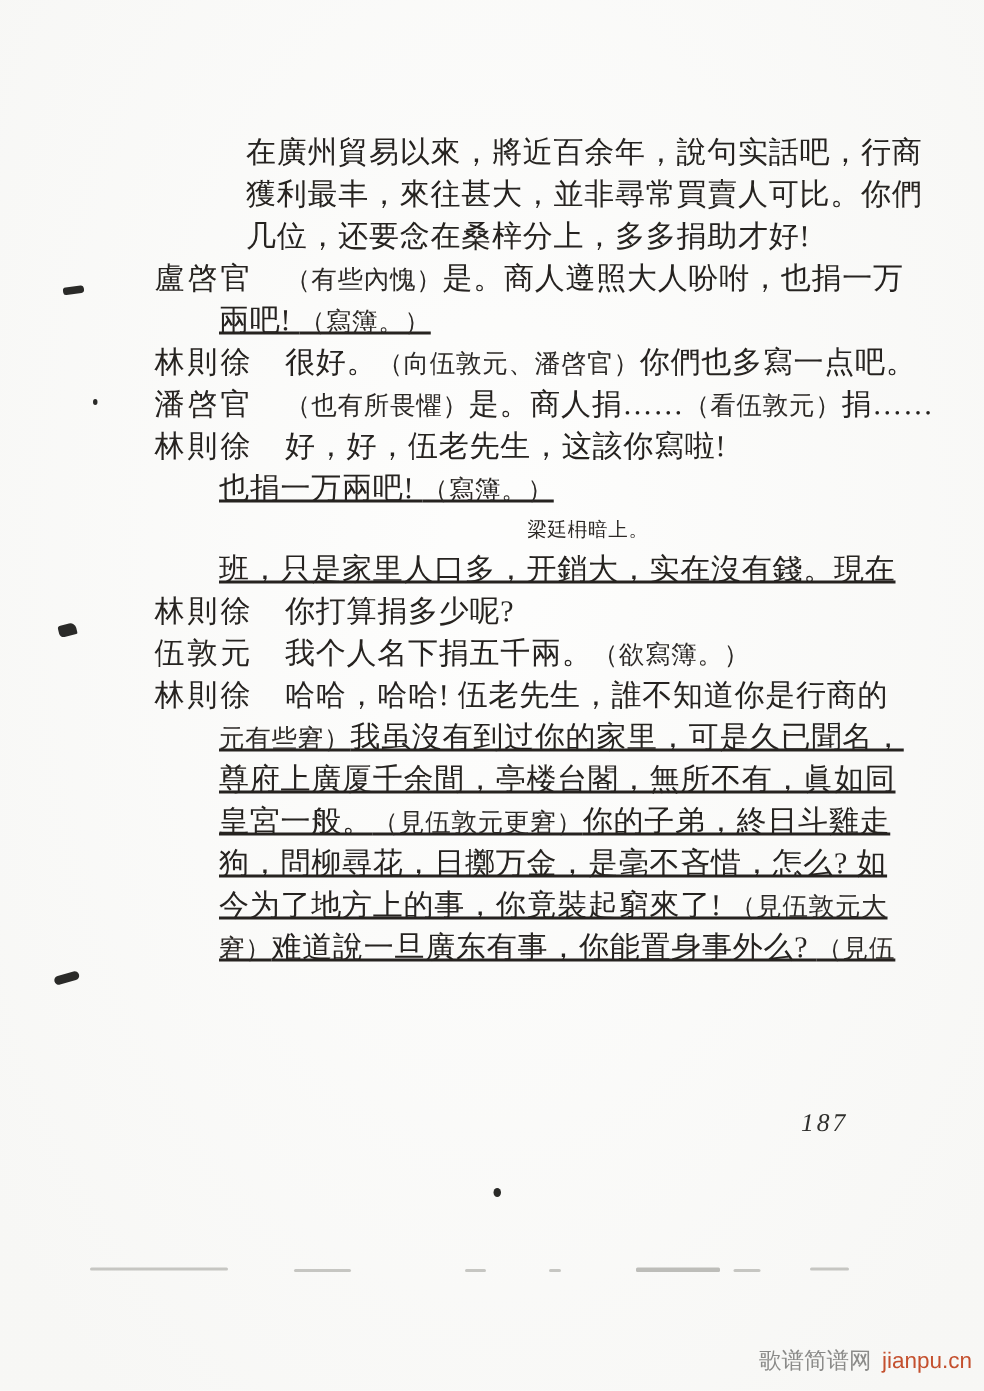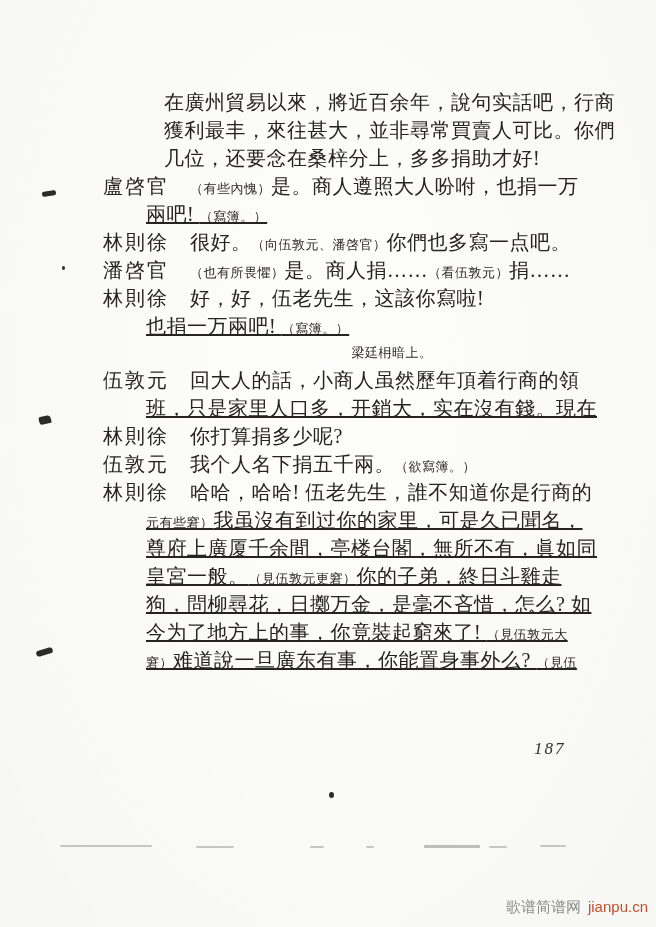--- a/index.html
+++ b/index.html
@@ -19,21 +19,21 @@
   }
   .line{
     height:28px;line-height:28px;font-size:20px;white-space:nowrap;
     letter-spacing:0.5px;
   }
   .line.cont{padding-left:64px;}
   .line.wrap{padding-left:46px;text-decoration:underline;}
   .line.speaker-line{padding-left:0;}
   .line.stage{padding-left:104px;font-size:13px;height:26px;line-height:26px;color:#2c2926;text-align:center;}
   .speaker{display:inline-block;width:72px;margin-right:18px;letter-spacing:2px;text-align:center;}
-  .seg.small{font-size:13px;color:#2c2926;}
+  .seg.small{font-size:17px;color:#2c2926;}
   .page-number{
     position:absolute;left:494px;top:739px;
     font-size:17px;font-style:italic;letter-spacing:2px;color:#30302e;margin-left:40px;
   }
   .watermark{
     position:absolute;right:8px;top:898px;
     font-size:15px;color:#8b8b89;
     font-family:"Liberation Sans","DejaVu Sans",sans-serif;
   }
   .watermark .wm-url{color:#c4502e;margin-left:7px;}
@@ -61,21 +61,20 @@
       <div class="line cont"><span class="seg">在廣州貿易以來，將近百余年，說句实話吧，行商</span></div>
       <div class="line cont"><span class="seg">獲利最丰，來往甚大，並非尋常買賣人可比。你們</span></div>
       <div class="line cont"><span class="seg">几位，还要念在桑梓分上，多多捐助才好!</span></div>
       <div class="line speaker-line"><span class="speaker">盧啓官</span><span class="seg small">（有些內愧）</span><span class="seg">是。商人遵照大人吩咐，也捐一万</span></div>
       <div class="line wrap"><span class="seg">兩吧! </span><span class="seg small">（寫簿。）</span></div>
       <div class="line speaker-line"><span class="speaker">林則徐</span><span class="seg">很好。</span><span class="seg small">（向伍敦元、潘啓官）</span><span class="seg">你們也多寫一点吧。</span></div>
       <div class="line speaker-line"><span class="speaker">潘啓官</span><span class="seg small">（也有所畏懼）</span><span class="seg">是。商人捐……</span><span class="seg small">（看伍敦元）</span><span class="seg">捐……</span></div>
       <div class="line speaker-line"><span class="speaker">林則徐</span><span class="seg">好，好，伍老先生，这該你寫啦!</span></div>
       <div class="line wrap"><span class="seg">也捐一万兩吧! </span><span class="seg small">（寫簿。）</span></div>
       <div class="line stage"><span class="seg">梁廷枏暗上。</span></div>
-      <div class="line speaker-line"><span class="speaker">伍敦元</span><span class="seg">回大人的話，小商人虽然歷年頂着行商的領</span></div>
       <div class="line wrap"><span class="seg">班，只是家里人口多，开銷大，实在沒有錢。現在</span></div>
       <div class="line speaker-line"><span class="speaker">林則徐</span><span class="seg">你打算捐多少呢?</span></div>
       <div class="line speaker-line"><span class="speaker">伍敦元</span><span class="seg">我个人名下捐五千兩。</span><span class="seg small">（欲寫簿。）</span></div>
       <div class="line speaker-line"><span class="speaker">林則徐</span><span class="seg">哈哈，哈哈! 伍老先生，誰不知道你是行商的</span></div>
       <div class="line wrap"><span class="seg small">元有些窘）</span><span class="seg">我虽沒有到过你的家里，可是久已聞名，</span></div>
       <div class="line wrap"><span class="seg">尊府上廣厦千余間，亭楼台閣，無所不有，眞如同</span></div>
       <div class="line wrap"><span class="seg">皇宮一般。</span><span class="seg small">（見伍敦元更窘）</span><span class="seg">你的子弟，終日斗雞走</span></div>
       <div class="line wrap"><span class="seg">狗，問柳尋花，日擲万金，是毫不吝惜，怎么? 如</span></div>
       <div class="line wrap"><span class="seg">今为了地方上的事，你竟裝起窮來了! </span><span class="seg small">（見伍敦元大</span></div>
       <div class="line wrap"><span class="seg small">窘）</span><span class="seg">难道說一旦廣东有事，你能置身事外么? </span><span class="seg small">（見伍</span></div>

